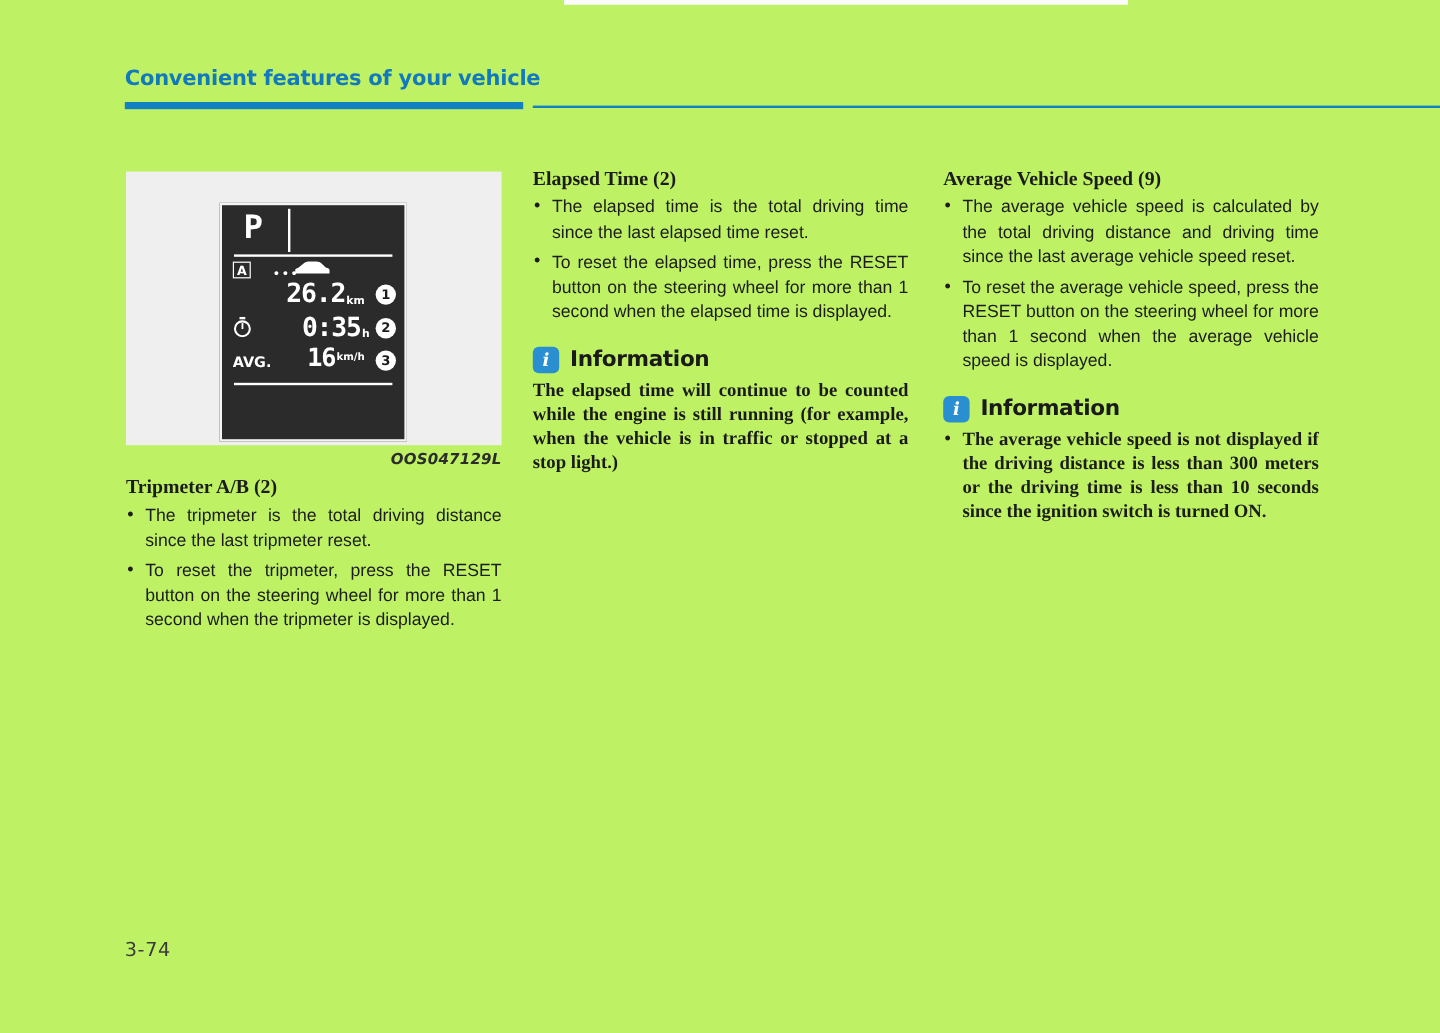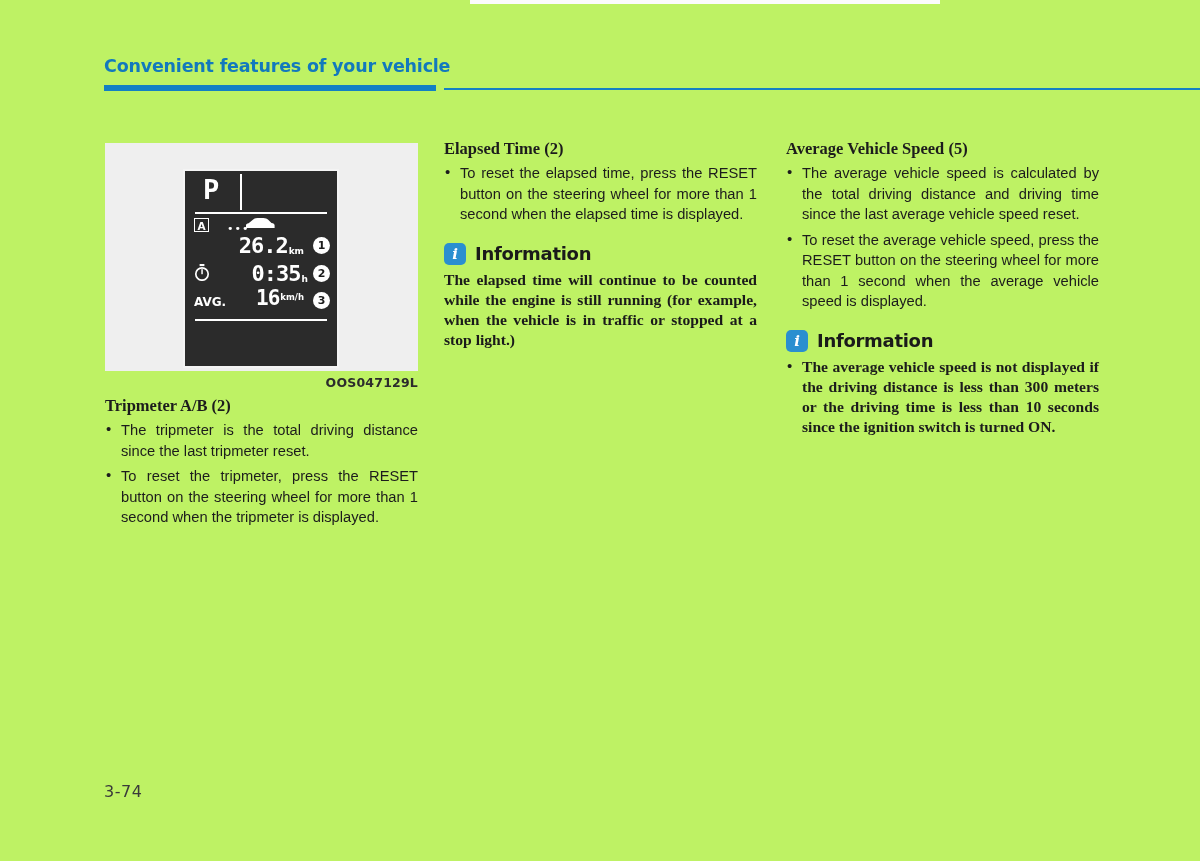--- a/index.html
+++ b/index.html
@@ -258,20 +258,21 @@
 
   .figure-caption {
     position: absolute;
     right: 0px;
     top: 232px;
     font-family: "DejaVu Sans", sans-serif;
     font-size: 12.5px;
     font-weight: 600;
     color: #2c2c2c;
     letter-spacing: 0.2px;
+    font-style: italic;
   }
 
   
   .subhead {
     font-family: "Liberation Serif", serif;
     font-size: 16.5px;
     font-weight: 700;
     color: #1c1c1c;
     margin: 0 0 3px 0;
     line-height: 22px;
@@ -421,32 +422,33 @@
     <h3 class="subhead">Tripmeter A/B (2)</h3>
     <ul class="bullet-list">
       <li>The tripmeter is the total driving distance since the last tripmeter reset.</li>
       <li>To reset the tripmeter, press the RESET button on the steering wheel for more than 1 second when the tripmeter is displayed.</li>
     </ul>
   </div>
 
   <div class="col col-mid">
     <h3 class="subhead">Elapsed Time (2)</h3>
     <ul class="bullet-list">
+      <li>The elapsed time is the total driving time since the last elapsed time reset.</li>
       <li>To reset the elapsed time, press the RESET button on the steering wheel for more than 1 second when the elapsed time is displayed.</li>
     </ul>
 
     <div class="info-head">
       <div class="info-icon">i</div>
       <div class="info-title">Information</div>
     </div>
     <p class="info-body">The elapsed time will continue to be counted while the engine is still running (for example, when the vehicle is in traffic or stopped at a stop light.)</p>
   </div>
 
   <div class="col col-right">
-    <h3 class="subhead">Average Vehicle Speed (5)</h3>
+    <h3 class="subhead">Average Vehicle Speed (9)</h3>
     <ul class="bullet-list">
       <li>The average vehicle speed is calculated by the total driving distance and driving time since the last average vehicle speed reset.</li>
       <li>To reset the average vehicle speed, press the RESET button on the steering wheel for more than 1 second when the average vehicle speed is displayed.</li>
     </ul>
 
     <div class="info-head">
       <div class="info-icon">i</div>
       <div class="info-title">Information</div>
     </div>
     <ul class="bullet-list serif-bold">

